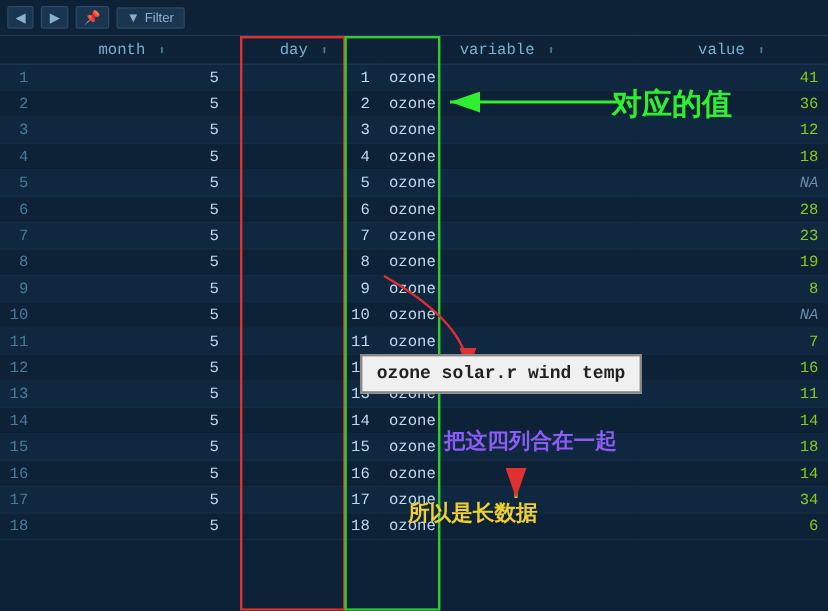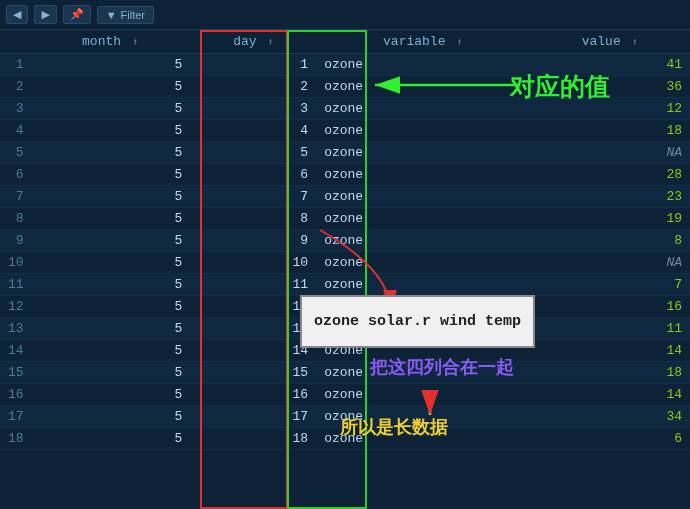--- a/index.html
+++ b/index.html
@@ -159,21 +159,21 @@
       z-index: 20;
     }
 
     
     .code-box {
       position: absolute;
       top: 295px;
       left: 300px;
       background-color: #f0f0f0;
       border: 2px solid #888;
-      padding: 16px 12px;
+      padding: 6px 12px;
       font-family: 'Courier New', monospace;
       font-size: 15px;
       color: #222;
       font-weight: bold;
       z-index: 20;
       white-space: nowrap;
     }
 
     
     .annotation-merge {

